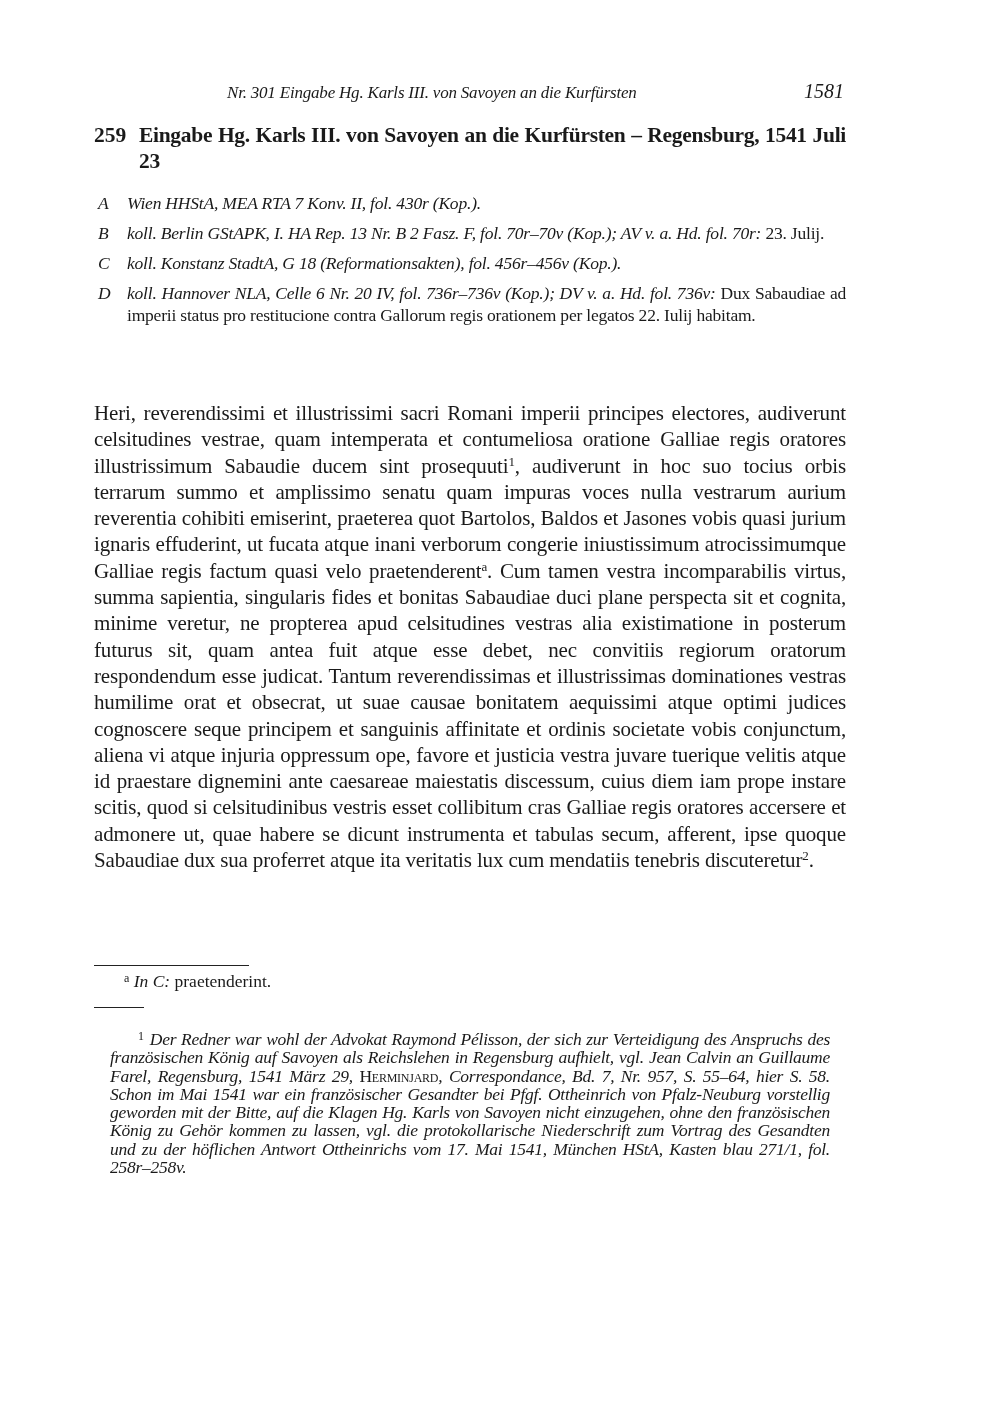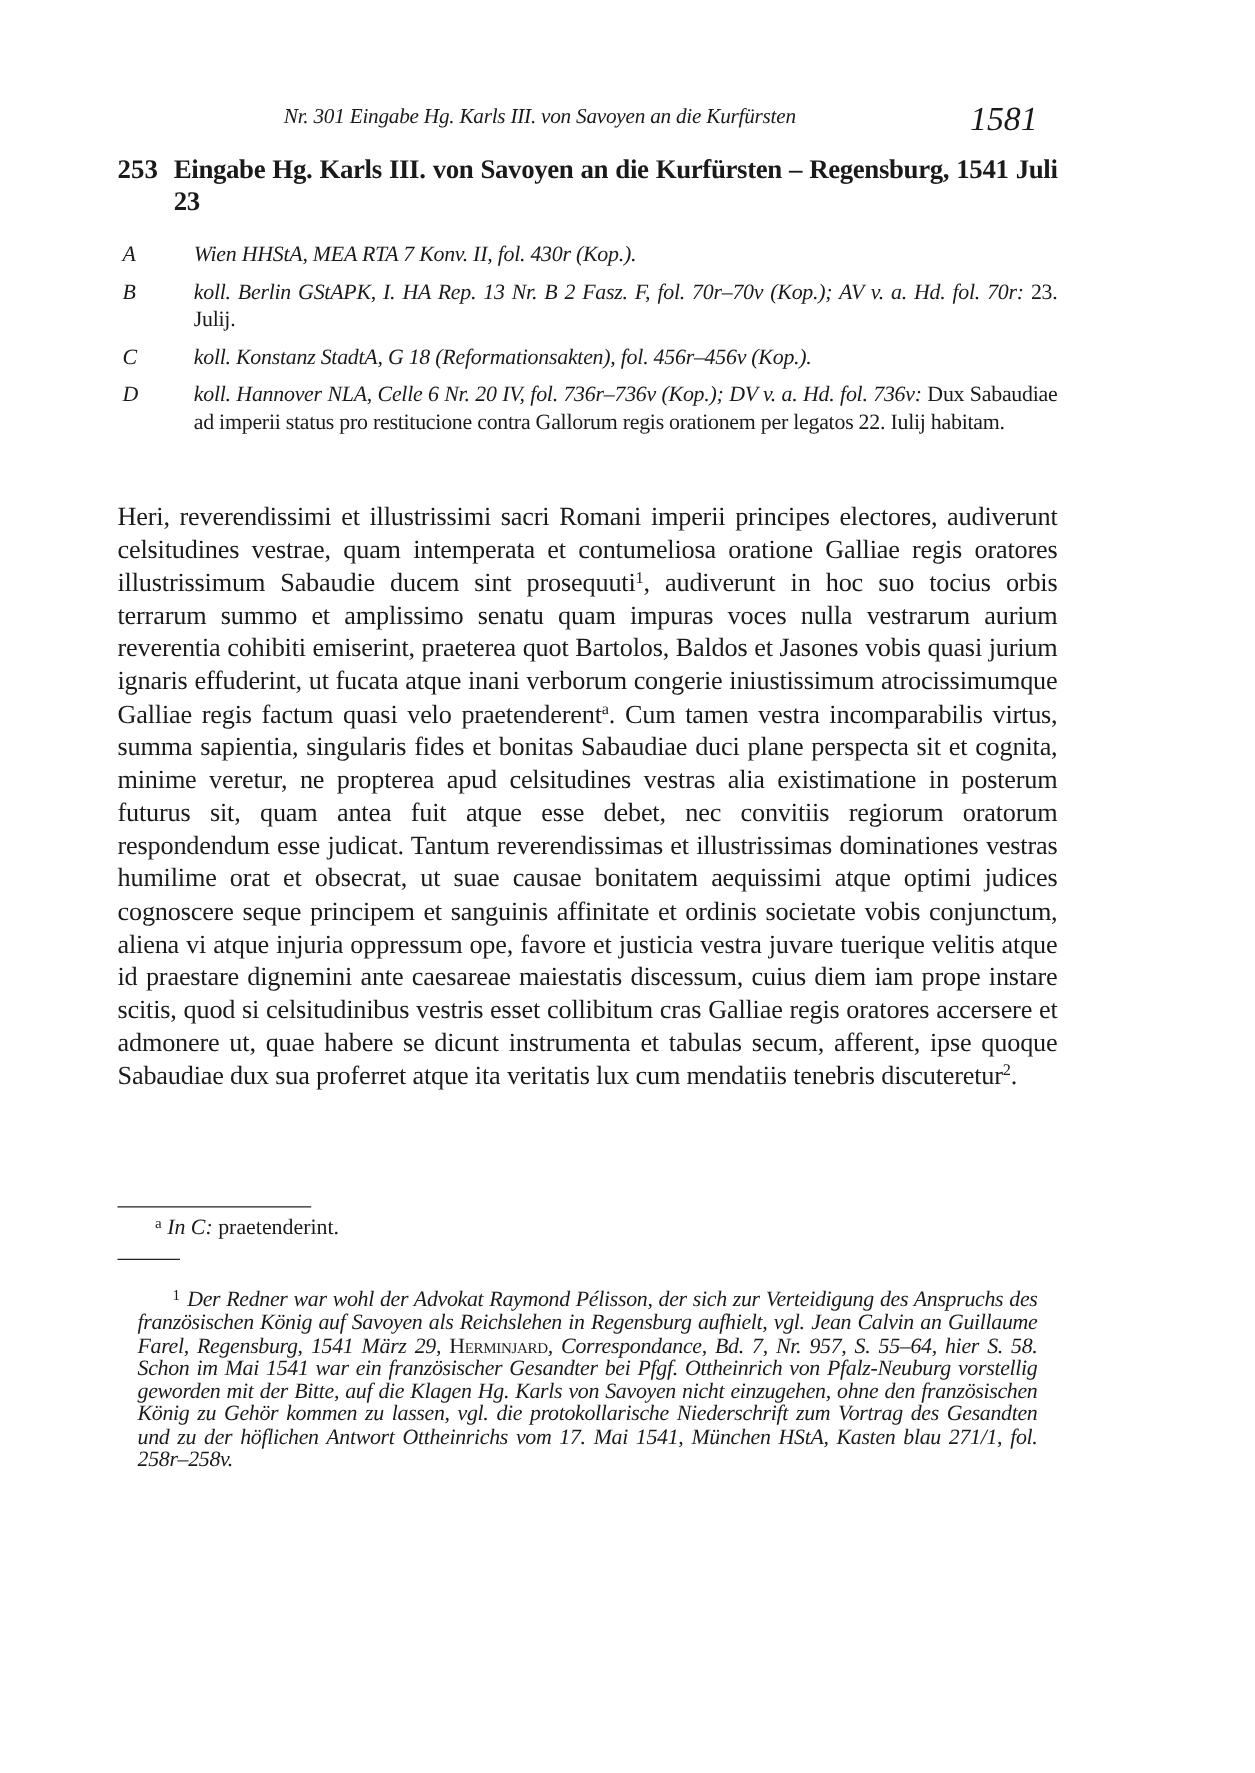--- a/index.html
+++ b/index.html
@@ -1,28 +1,28 @@
 <!DOCTYPE html>
 <html><head>
 <meta charset="utf-8">
 <style>
   html, body { margin: 0; padding: 0; background: #ffffff; }
   body { width: 1004px; height: 1418px; position: relative; overflow: hidden;
          font-family: "Liberation Serif", "DejaVu Serif", serif; color: #1a1a1a; }
   .page { position: absolute; left: 94px; top: 0; width: 752px; }
   .running-head { position: absolute; top: 80px; left: 0; width: 752px; height: 26px; font-style: italic; }
   .running-head .rh-title { position: absolute; left: 133px; top: 3px; font-size: 17px; letter-spacing: -0.2px; }
-  .running-head .rh-page { position: absolute; right: 16px; top: 0; font-size: 27px; }
+  .running-head .rh-page { position: absolute; right: 2px; top: 0; font-size: 20px; }
   .doc-heading { position: absolute; top: 122px; left: 0; width: 752px; font-weight: bold; font-size: 21.5px; line-height: 26px; }
   .doc-heading .num { position: absolute; left: 0; top: 0; }
   .doc-heading .title { margin-left: 45px; display: block; text-align: justify; text-align-last: left; letter-spacing: -0.3px; }
   .sources { position: absolute; top: 192px; left: 0; width: 752px; font-size: 17.5px; line-height: 22px; }
   .src { position: relative; margin-bottom: 8px; }
   .src .sig { position: absolute; left: 4px; top: 0; font-style: italic; }
-  .src .txt { margin-left: 61px; display: block; text-align: justify; letter-spacing: -0.2px; }
+  .src .txt { margin-left: 33px; display: block; text-align: justify; letter-spacing: -0.2px; }
   .src .txt i { font-style: italic; }
   .body-text { position: absolute; top: 400px; left: 0; width: 752px; font-size: 21px; line-height: 26.3px; text-align: justify; letter-spacing: -0.15px; }
   .body-text sup { font-size: 13px; line-height: 0; vertical-align: 7px; }
   .fn-rule-a { position: absolute; top: 965px; left: 0; width: 155px; border-top: 1px solid #222; }
   .fn-a { position: absolute; top: 970px; left: 30px; font-size: 17.5px; line-height: 22px; }
   .fn-a sup { font-size: 12px; vertical-align: 5px; line-height: 0; }
   .fn-rule-n { position: absolute; top: 1007px; left: 0; width: 50px; border-top: 1px solid #222; }
   .fn-n { position: absolute; top: 1014px; left: 0; width: 752px; font-size: 17.5px; line-height: 18.3px; font-style: italic; text-align: justify; letter-spacing: -0.25px; }
   .fn-n p { margin: 16px; text-indent: 28px; }
   .fn-n sup { font-style: normal; font-size: 12px; vertical-align: 5px; line-height: 0; margin-right: 6px; }
@@ -32,21 +32,21 @@
 <body>
 
 <div class="page">
 
   <div class="running-head">
     <span class="rh-title">Nr. 301 Eingabe Hg.  Karls III. von Savoyen an die Kurfürsten</span>
     <span class="rh-page">1581</span>
   </div>
 
   <div class="doc-heading">
-    <span class="num">253</span>
+    <span class="num">259</span>
     <span class="title">Eingabe Hg. Karls III. von Savoyen an die Kurfürsten – Regensburg, 1541 Juli 23</span>
   </div>
 
   <div class="sources">
     <div class="src">
       <span class="sig">A</span>
       <span class="txt"><i>Wien HHStA, MEA RTA 7 Konv. II, fol. 430r (Kop.).</i><span></span></span>
     </div>
     <div class="src">
       <span class="sig">B</span>

